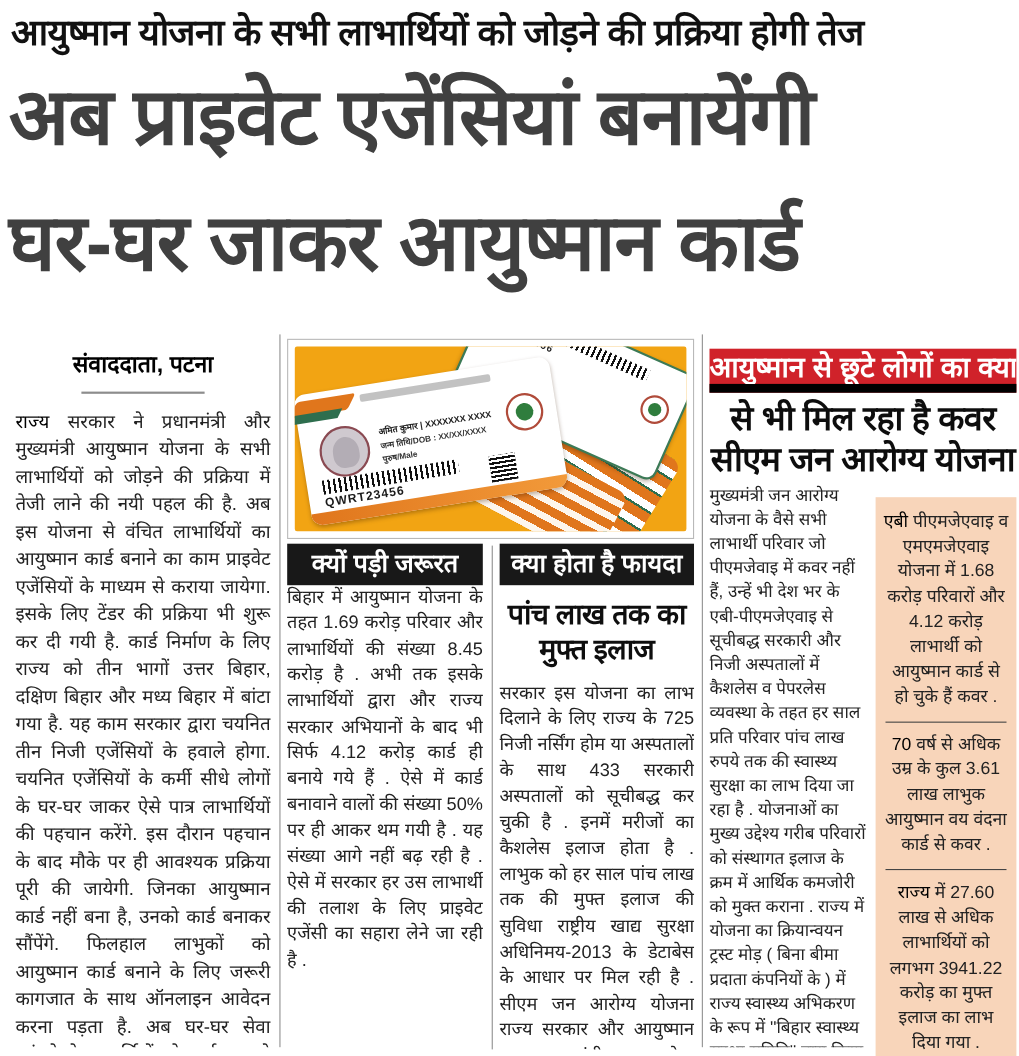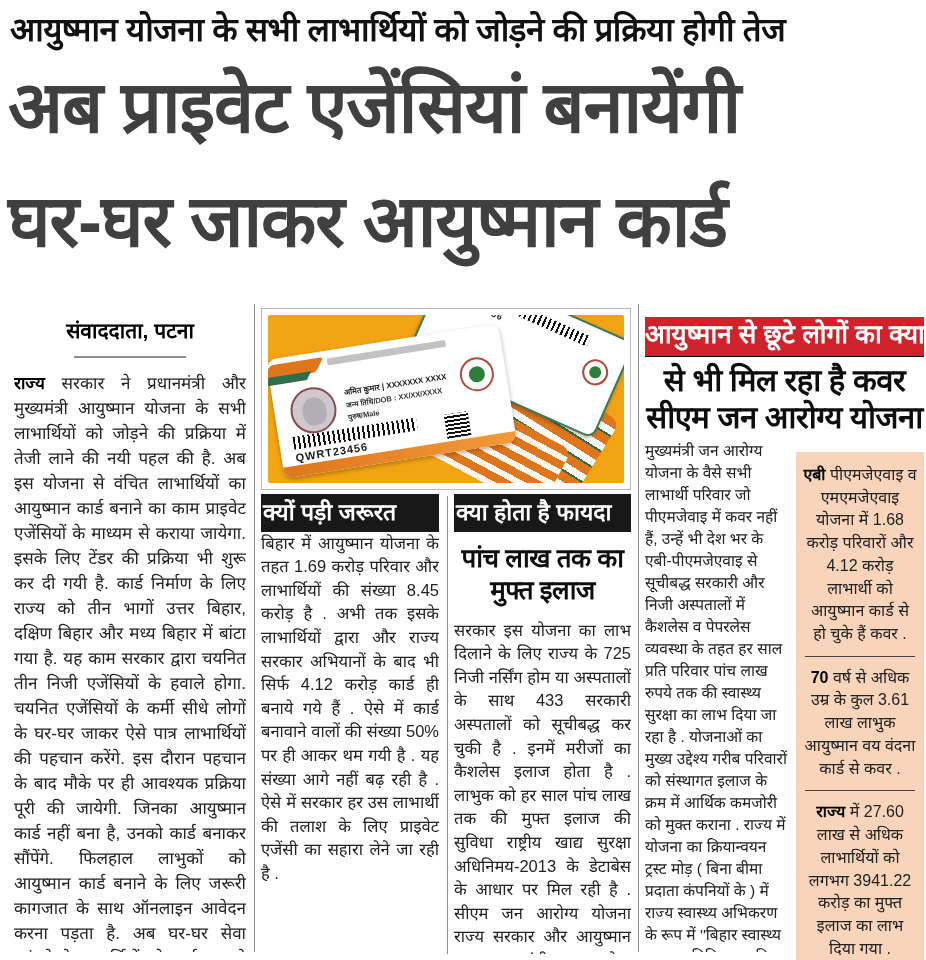--- a/index.html
+++ b/index.html
@@ -32,21 +32,21 @@
   .left-col {
     position: absolute; left: 14px; top: 304px; width: 232px; height: 648px;
     overflow: hidden;
   }
   .byline { text-align: center; font-size: 21px; font-weight: 800; color: #000000; margin-top: 12px; }
   .byline-rule { width: 112px; height: 2px; background: #8d8d8d; margin: 12px auto 14px auto; }
   .body-text {
     font-size: 17px; line-height: 1.47; text-align: justify; color: #222;
     word-spacing: 1px;
   }
-  .lead-word { font-weight: 700; color: #000; }
+  .lead-word { font-weight: 400; color: #000; }
 
   
   .photo-frame {
     position: absolute; left: 261px; top: 308px; width: 370px; height: 182px;
     background: #fff; border: 1px solid #b9b9b9; padding: 6px;
   }
   .photo-inner {
     position: relative; width: 100%; height: 100%;
     background: #f2a413; overflow: hidden; border-radius: 2px;
   }
@@ -83,34 +83,34 @@
   .fc-qr { position: absolute; right: 44px; top: 82px; width: 24px; height: 24px;
     background-image: repeating-linear-gradient(0deg,#111 0 2px,#fff 2px 4px), repeating-linear-gradient(90deg,#111 0 2px,rgba(255,255,255,0) 2px 4px); }
   .fc-stripe { position: absolute; left: 0; bottom: 0; width: 100%; height: 11px;
     background: linear-gradient(90deg,#e0761c,#f29a3a); border-radius: 0 0 10px 10px; }
 
   
   .subcol { position: absolute; top: 494px; height: 460px; overflow: hidden; }
   #need-col    { left: 261px; width: 178px; }
   #benefit-col { left: 454px; width: 177px; }
   .black-box {
-    background: #181818; color: #fff; 
+    background: #181818; color: #fff; text-align: center;
     font-size: 23px; font-weight: 800; padding: 5px 2px; line-height: 1.2;
     white-space: nowrap; overflow: hidden;
   }
   .sub-heading {
     text-align: center; font-size: 26px; font-weight: 900; color: #0e0e0e;
     line-height: 1.25; margin: 10px 0 12px 0; letter-spacing: -0.5px;
   }
   .sub-body { font-size: 16.5px; line-height: 1.43; text-align: justify; color: #222; }
 
   
   .red-banner {
     position: absolute; left: 645px; top: 317px; width: 279px; height: 40px;
-    background: #d0222a; border-bottom: 1px solid #000000;
+    background: #d0222a; border-bottom: 8px solid #000000;
     color: #fff; font-size: 26px; font-weight: 800; text-align: center;
     line-height: 35px; white-space: nowrap; overflow: hidden;
   }
   .right-heading {
     position: absolute; left: 645px; top: 362px; width: 279px;
     text-align: center; font-size: 31px; font-weight: 900; color: #0d0d0d;
     line-height: 1.2; letter-spacing: -0.5px;
   }
   .right-body {
     position: absolute; left: 645px; top: 440px; width: 146px; height: 512px;

